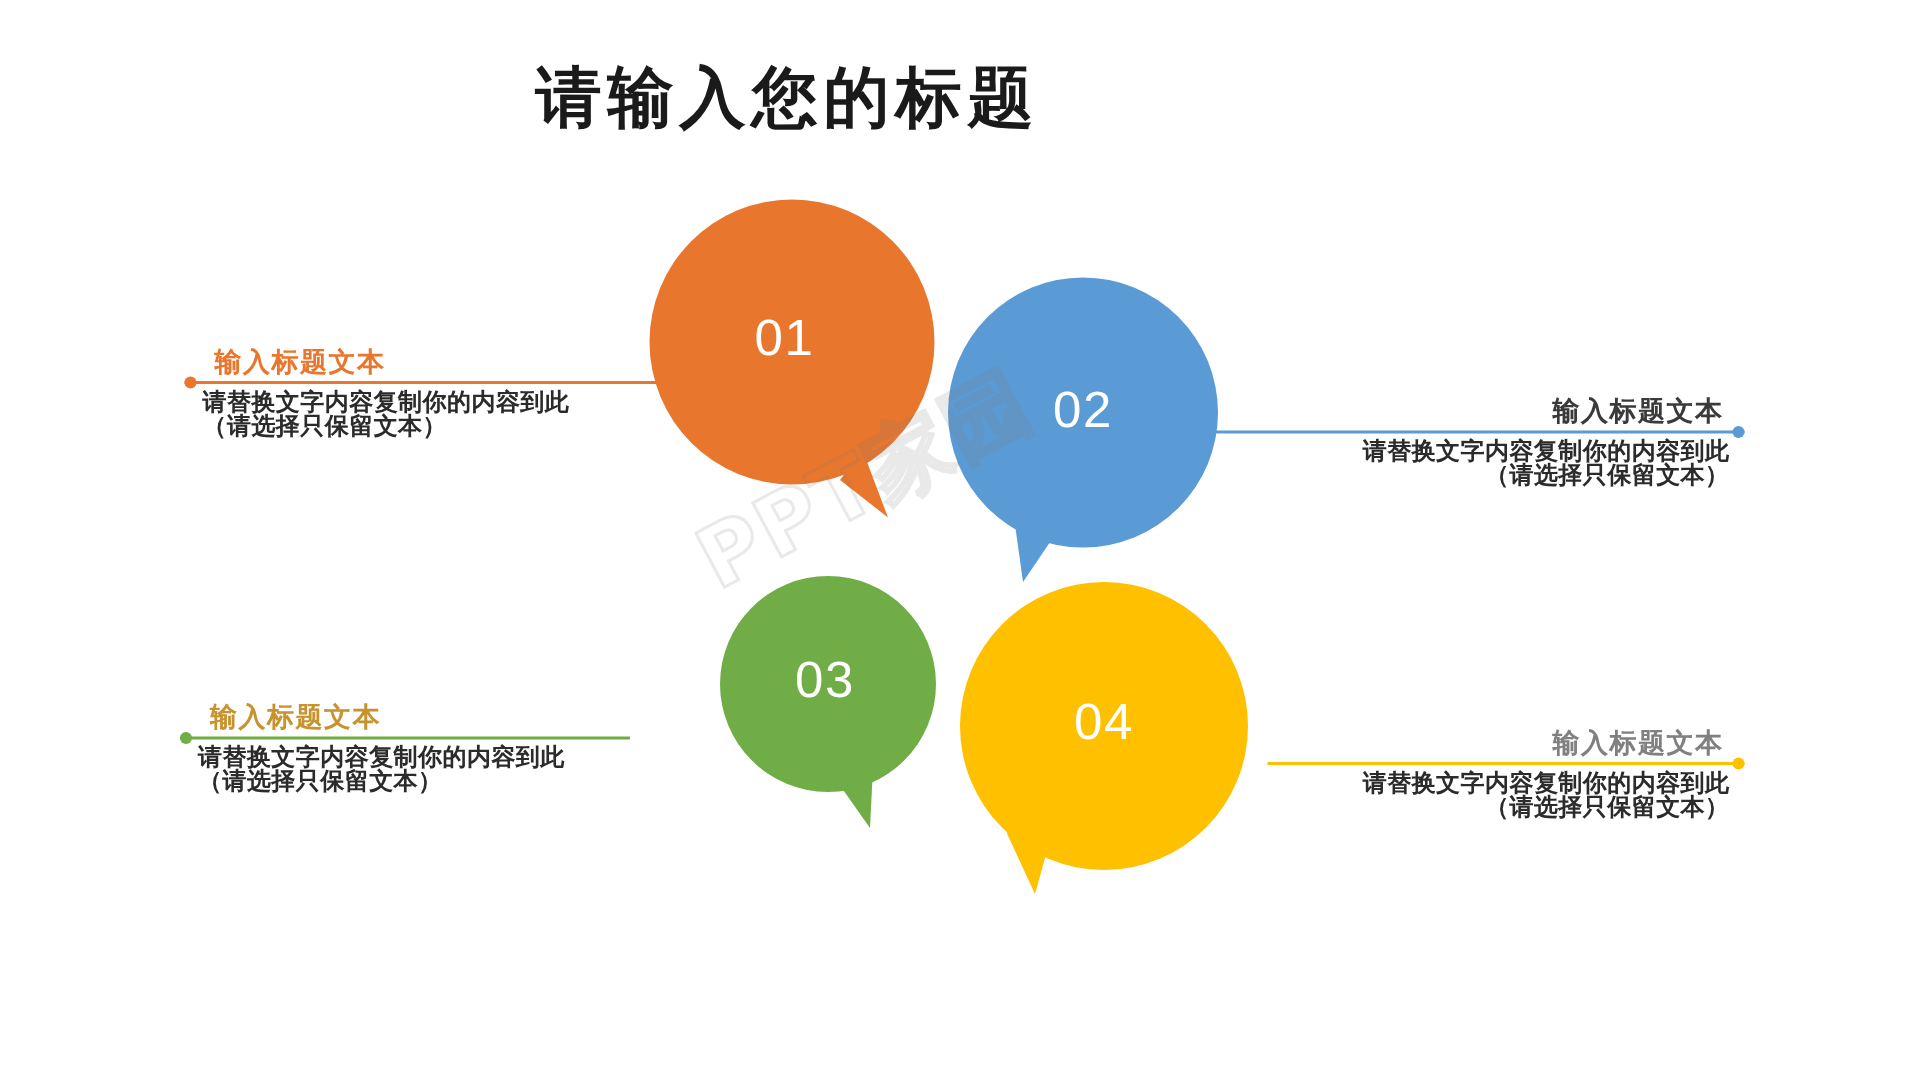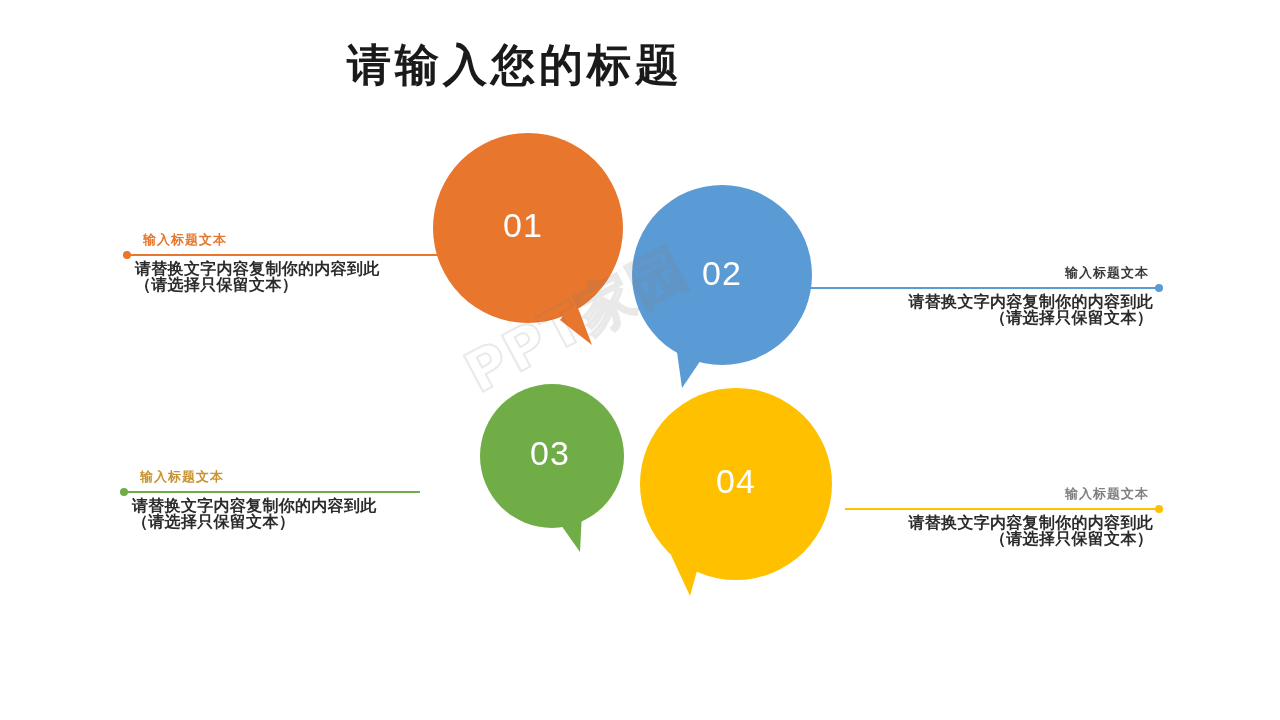--- a/index.html
+++ b/index.html
@@ -13,21 +13,21 @@
     height: 720px;
     background: #ffffff;
     overflow: hidden;
     font-family: "Liberation Sans", sans-serif;
   }
 
   
   #title {
     position: absolute;
     top: 36px;
-    left: 1px;
+    left: 11px;
     width: 1028px;
     text-align: center;
     font-family: Liberation Mono, monospace;
     font-size: 44px;
     font-weight: 700;
     letter-spacing: 4px;
     color: #1a1a1a;
     white-space: nowrap;
   }
 
@@ -72,22 +72,22 @@
     letter-spacing: 1px;
     text-anchor: middle;
     dominant-baseline: middle;
   }
 
   
   .callout {
     position: absolute;
   }
   .callout .heading {
-    font-family: Liberation Mono, monospace;
-    font-size: 13px;
+    font-family: Liberation Sans, sans-serif;
+    font-size: 18px;
     font-weight: 700;
     letter-spacing: 1px;
     line-height: 20px;
     white-space: nowrap;
   }
   .callout .body {
     font-family: "Liberation Serif", "DejaVu Serif", serif;
     font-size: 16px;
     font-weight: 700;
     line-height: 16px;

